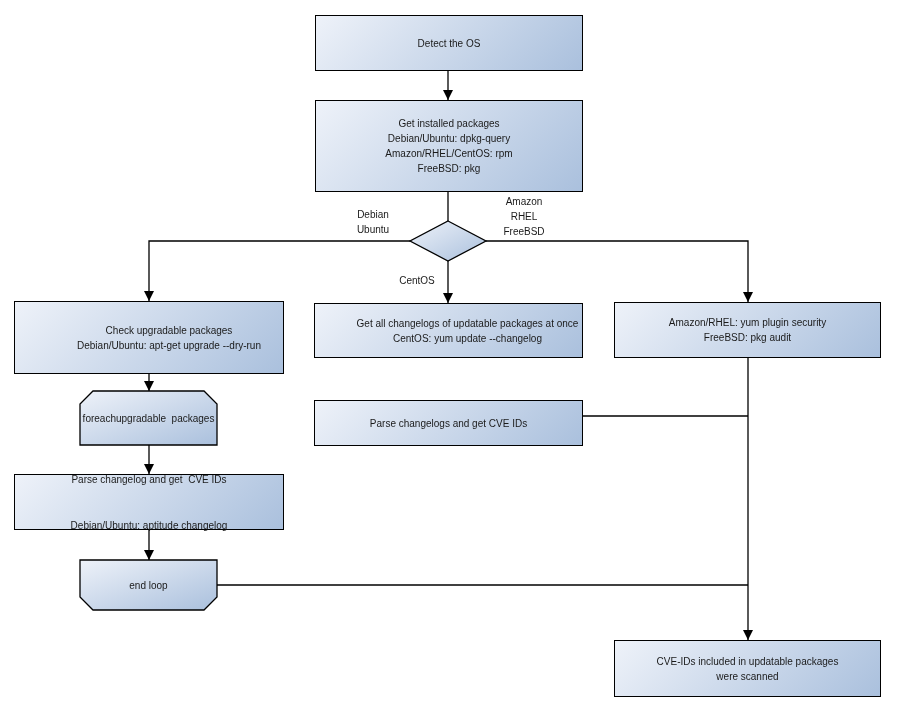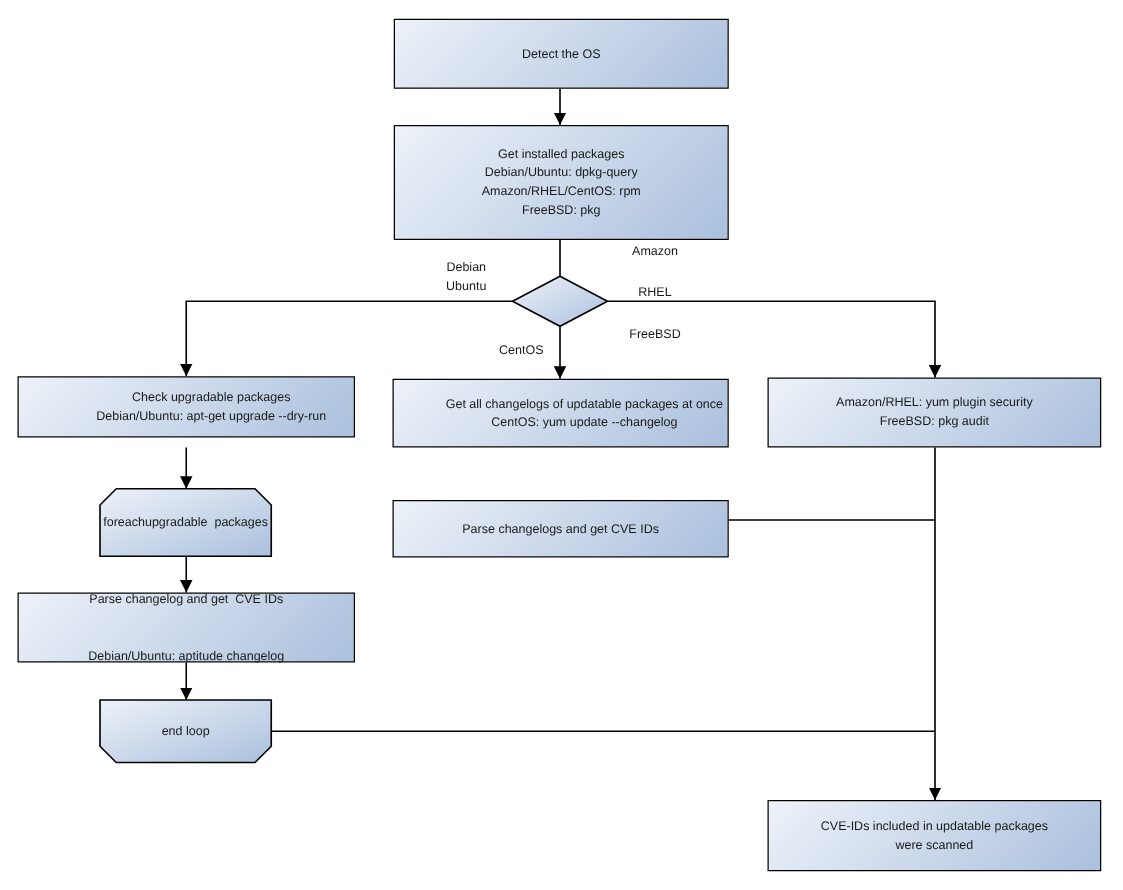--- a/index.html
+++ b/index.html
@@ -105,21 +105,21 @@
     <div class="tline">Detect the OS</div>
   </div>
 
   <div class="node" style="left:315px;top:100px;width:268px;height:92px;">
     <div class="tline">Get installed packages</div>
     <div class="tline">Debian/Ubuntu: dpkg-query</div>
     <div class="tline">Amazon/RHEL/CentOS: rpm</div>
     <div class="tline">FreeBSD: pkg</div>
   </div>
 
-  <div class="node" style="left:14px;top:301px;width:270px;height:49px;padding-left:40px;">
+  <div class="node" style="left:14px;top:301px;width:270px;height:73px;padding-left:40px;">
     <div class="tline">Check upgradable packages</div>
     <div class="tline">Debian/Ubuntu: apt-get upgrade --dry-run</div>
   </div>
 
   <div class="node" style="left:14px;top:474px;width:270px;height:56px;gap:31px;">
     <div class="tline">Parse changelog and get  CVE IDs</div>
     <div class="tline">Debian/Ubuntu: aptitude changelog</div>
   </div>
 
   <div class="node" style="left:314px;top:303px;width:269px;height:55px;padding-left:38px;">
@@ -148,21 +148,21 @@
 
   <div class="overlay" style="left:80px;top:560px;width:137px;height:50px;align-items:center;">
     <div class="tline">end loop</div>
   </div>
 
   <div class="elabel" style="left:338px;top:207px;width:70px;">
     <div class="tline">Debian</div>
     <div class="tline">Ubuntu</div>
   </div>
 
-  <div class="elabel" style="left:489px;top:194px;width:70px;gap:18px;">
+  <div class="elabel" style="left:489px;top:194px;width:70px;">
     <div class="tline">Amazon</div>
     <div class="tline">RHEL</div>
     <div class="tline">FreeBSD</div>
   </div>
 
   <div class="elabel" style="left:382px;top:273px;width:70px;">
     <div class="tline">CentOS</div>
   </div>
 
 </div>

